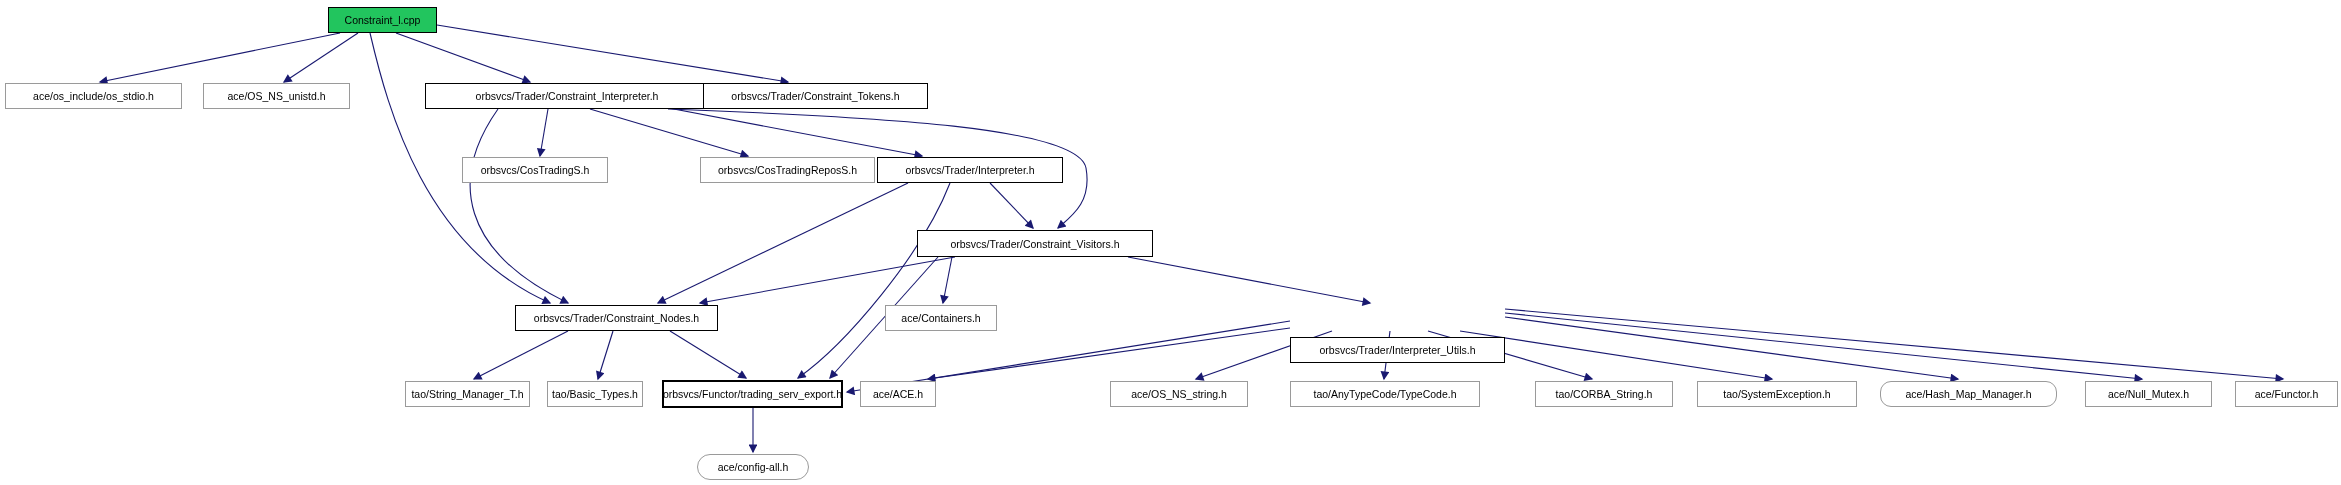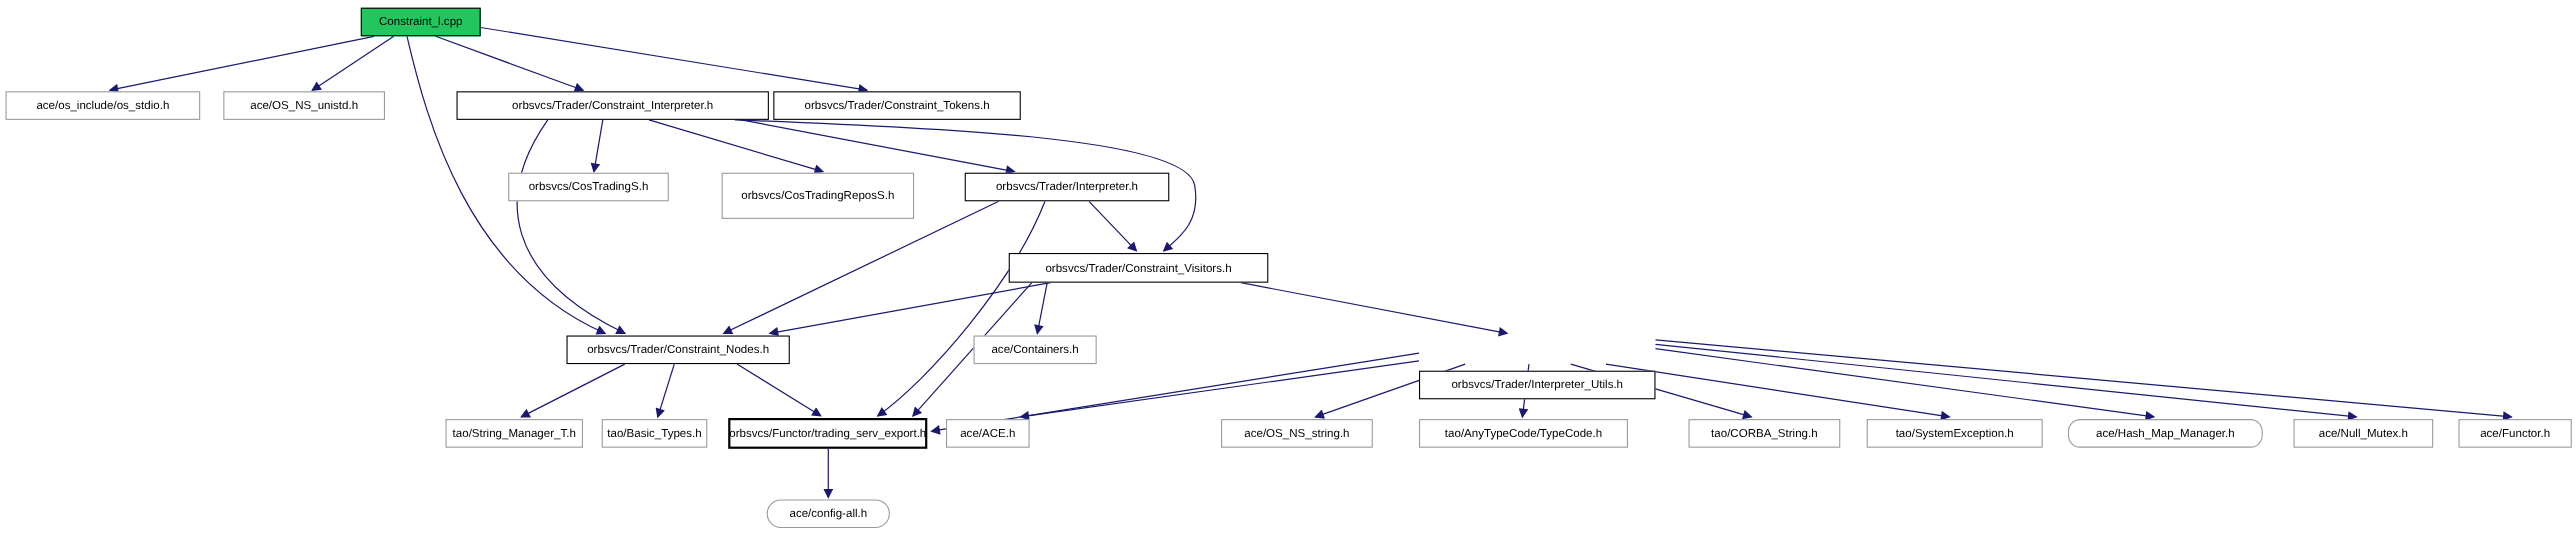--- a/index.html
+++ b/index.html
@@ -53,24 +53,24 @@
         <path d="M568,331 L474,379" marker-end="url(#arrow)"></path>
         <path d="M613,331 L598,379" marker-end="url(#arrow)"></path>
         <path d="M670,331 L746,378" marker-end="url(#arrow)"></path>
         <path d="M753,408 L753,452" marker-end="url(#arrow)"></path>
       </g>
   </svg>
 
 <div class="node source" style="display: flex; left: 328px; top: 7px; width: 109px; height: 26px;">Constraint_l.cpp</div>
     <div class="node" style="display: flex; left: 5px; top: 83px; width: 177px; height: 26px;">ace/os_include/os_stdio.h</div>
     <div class="node" style="display: flex; left: 203px; top: 83px; width: 147px; height: 26px;">ace/OS_NS_unistd.h</div>
-    <div class="node linked" style="display: flex; left: 415px; top: 83px; width: 284px; height: 26px;">orbsvcs/Trader/Constraint_Interpreter.h</div>
+    <div class="node linked" style="display: flex; left: 425px; top: 83px; width: 284px; height: 26px;">orbsvcs/Trader/Constraint_Interpreter.h</div>
     <div class="node linked" style="display: flex; left: 703px; top: 83px; width: 225px; height: 26px;">orbsvcs/Trader/Constraint_Tokens.h</div>
     <div class="node" style="display: flex; left: 462px; top: 157px; width: 146px; height: 26px;">orbsvcs/CosTradingS.h</div>
-    <div class="node" style="display: flex; left: 656px; top: 157px; width: 175px; height: 42px;">orbsvcs/CosTradingReposS.h</div>
+    <div class="node" style="display: flex; left: 700px; top: 157px; width: 175px; height: 26px;">orbsvcs/CosTradingReposS.h</div>
     <div class="node linked" style="display: flex; left: 917px; top: 230px; width: 236px; height: 27px;">orbsvcs/Trader/Constraint_Visitors.h</div>
     <div class="node linked" style="display: flex; left: 877px; top: 157px; width: 186px; height: 26px;">orbsvcs/Trader/Interpreter.h</div>
     <div class="node linked" style="display: flex; left: 515px; top: 305px; width: 203px; height: 26px;">orbsvcs/Trader/Constraint_Nodes.h</div>
     <div class="node" style="display: flex; left: 885px; top: 305px; width: 112px; height: 26px;">ace/Containers.h</div>
     <div class="node linked" style="display: flex; left: 1290px; top: 305px; width: 215px; height: 26px; margin-top: 32px;">orbsvcs/Trader/Interpreter_Utils.h</div>
     <div class="node" style="display: flex; left: 405px; top: 381px; width: 125px; height: 26px;">tao/String_Manager_T.h</div>
     <div class="node" style="display: flex; left: 547px; top: 381px; width: 96px; height: 26px;">tao/Basic_Types.h</div>
     <div class="node linked bold" style="display: flex; left: 662px; top: 380px; width: 181px; height: 28px;">orbsvcs/Functor/trading_serv_export.h</div>
     <div class="node" style="display: flex; left: 860px; top: 381px; width: 76px; height: 26px;">ace/ACE.h</div>
     <div class="node" style="display: flex; left: 1110px; top: 381px; width: 138px; height: 26px;">ace/OS_NS_string.h</div>

